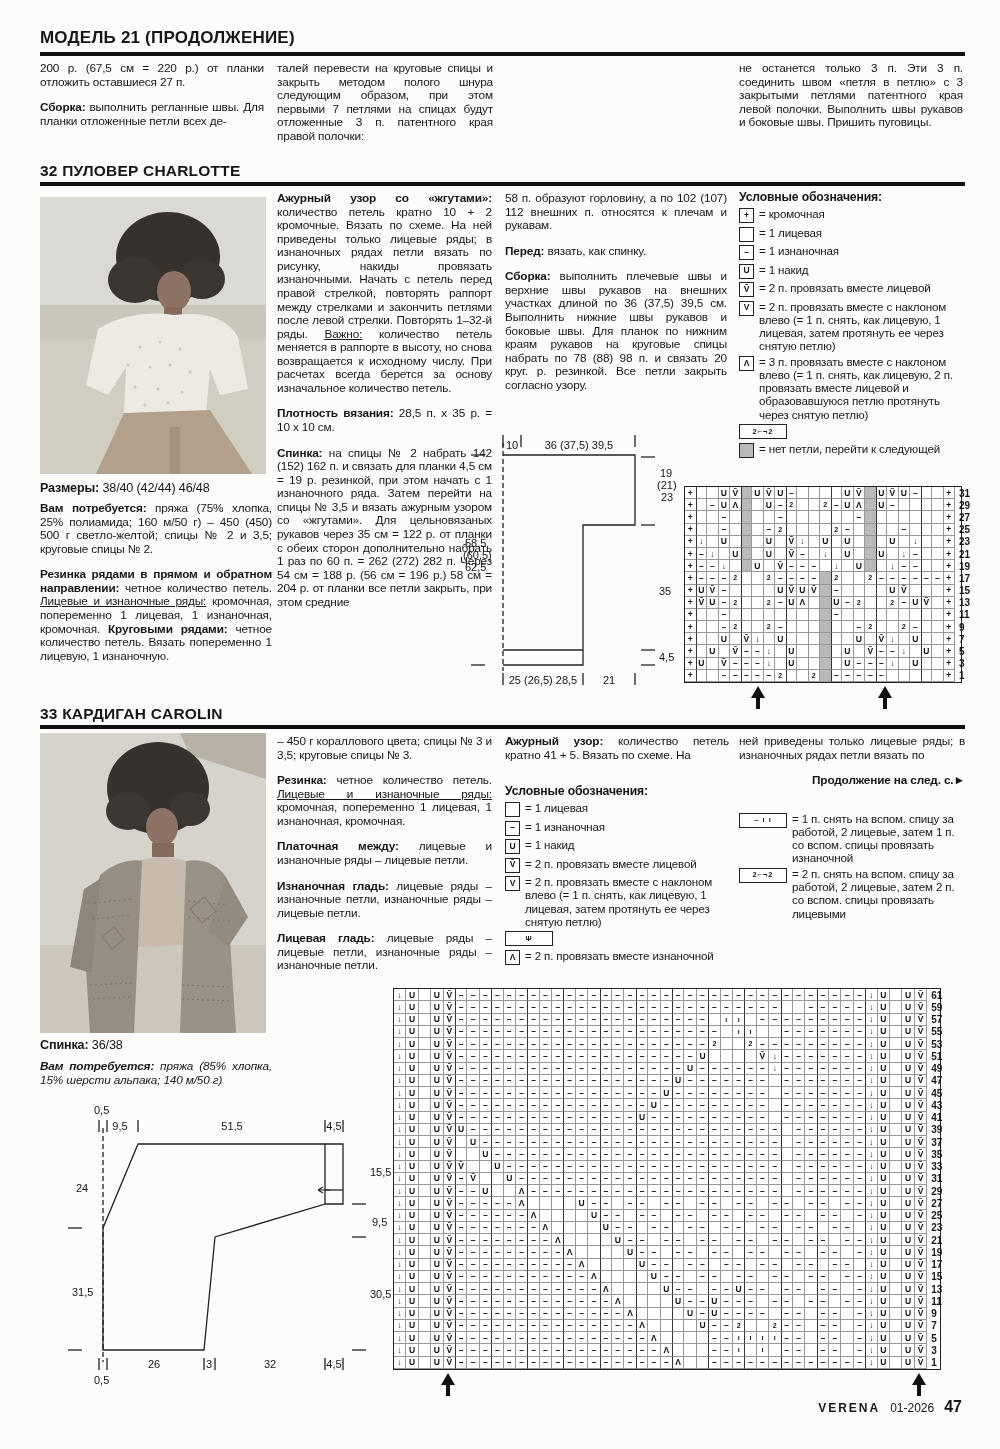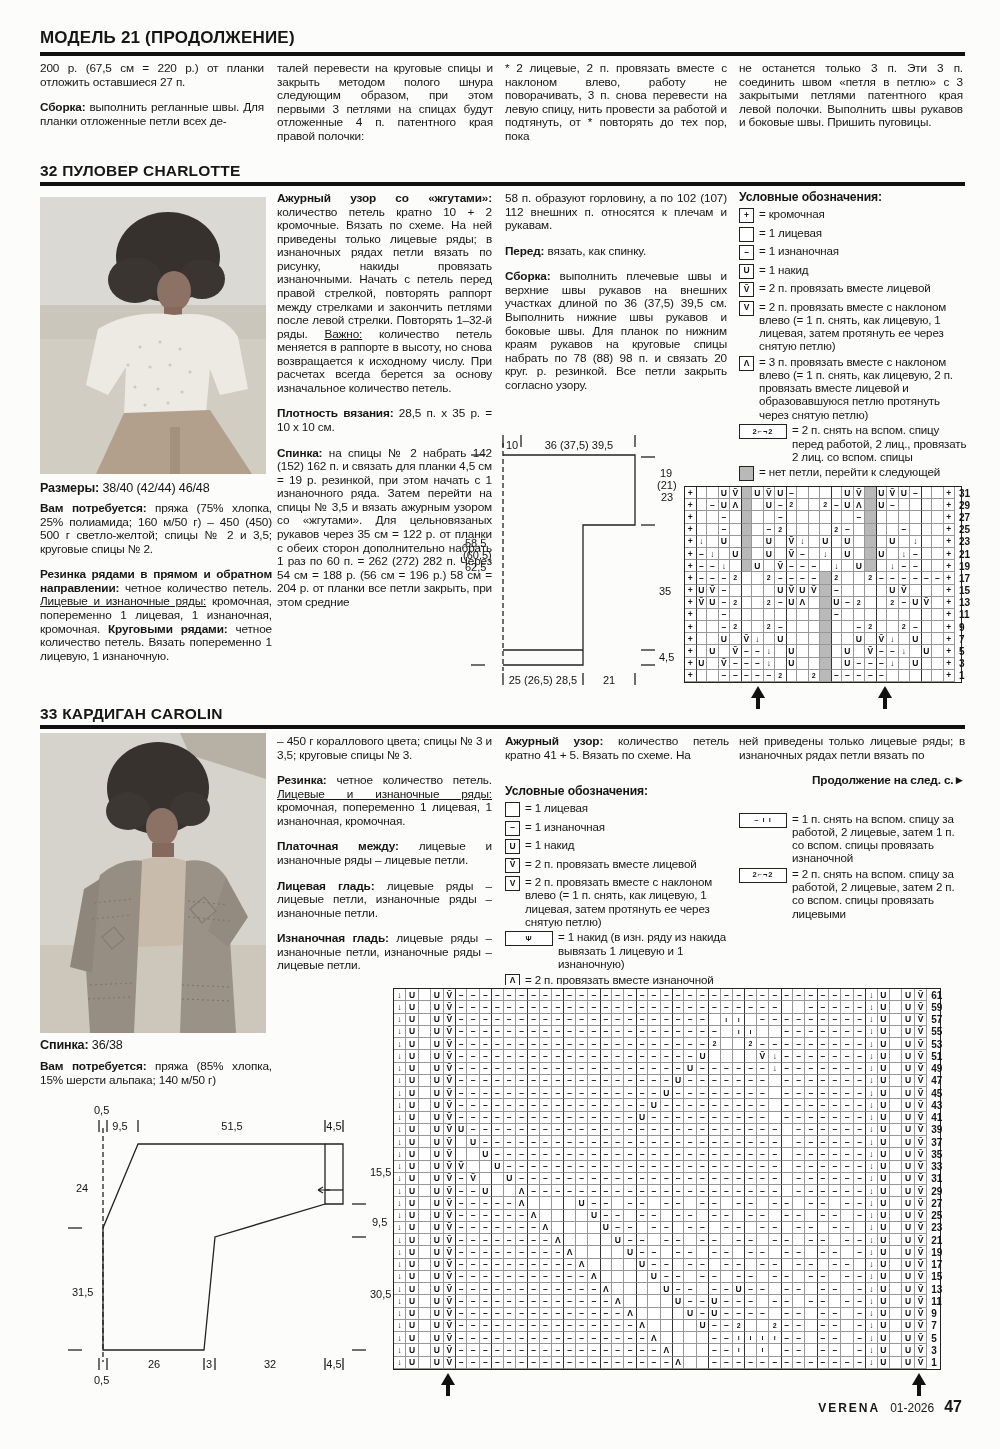--- a/index.html
+++ b/index.html
@@ -42,24 +42,21 @@
 <div class="page">
 
   <div class="h1" style="left:40px;top:28px;">МОДЕЛЬ 21 (ПРОДОЛЖЕНИЕ)</div>
   <div class="rule" style="left:40px;top:52px;width:925px;"></div>
 
   <div class="col" style="left:40px;top:62px;width:224px;height:100px;">
       <p class="para"><span>200 р. (67,5 см = 220 р.) от планки отложить оставшиеся 27 п.</span></p>
       <p class="para"><b>Сборка:</b><span> выполнить регланные швы. Для планки отложенные петли всех де-</span></p>
     </div>
   <div class="col" style="left:277px;top:62px;width:216px;height:100px;">
-      <p class="para"><span>талей перевести на круговые спицы и закрыть методом полого шнура следующим образом, при этом первыми 3 петлями на спицах будут отложенные 4 п. патентного края правой полочки:</span></p>
-    </div>
-  <div class="col" style="left:505px;top:62px;width:222px;height:100px;">
-      <p class="para"><span>* 2 лицевые, 2 п. провязать вместе с наклоном влево, работу не поворачивать, 3 п. снова перевести на левую спицу, нить провести за работой и подтянуть, от * повторять до тех пор, пока</span></p>
+      <p class="para"><span>талей перевести на круговые спицы и закрыть методом полого шнура следующим образом, при этом первыми 7 петлями на спицах будут отложенные 3 п. патентного края правой полочки:</span></p>
     </div>
   <div class="col" style="left:739px;top:62px;width:224px;height:100px;">
       <p class="para"><span>не останется только 3 п. Эти 3 п. соединить швом «петля в петлю» с 3 закрытыми петлями патентного края левой полочки. Выполнить швы рукавов и боковые швы. Пришить пуговицы.</span></p>
     </div>
 
   <div class="h2" style="left:40px;top:162px;">32 ПУЛОВЕР CHARLOTTE</div>
   <div class="rule" style="left:40px;top:182px;width:925px;"></div>
 
   <div class="photo" style="left:40px;top:197px;width:226px;height:277px;">
     <svg viewBox="0 0 226 277" width="226" height="277">
@@ -135,21 +132,20 @@
         <div class="leg">
           <span class="sym">V</span>
           <span class="legtext">= 2 п. провязать вместе с наклоном влево (= 1 п. снять, как лицевую, 1 лицевая, затем протянуть ее через снятую петлю)</span>
         </div>
         <div class="leg">
           <span class="sym">Λ</span>
           <span class="legtext">= 3 п. провязать вместе с наклоном влево (= 1 п. снять, как лицевую, 2 п. провязать вместе лицевой и образовавшуюся петлю протянуть через снятую петлю)</span>
         </div>
         <div class="leg">
           <span class="sym wide">2⌐¬2</span>
-          <span class="legtext">= 2 п. снять на вспом. спицу перед работой, 2 лиц., провязать 2 лиц. со вспом. спицы</span>
         </div>
         <div class="leg">
           <span class="sym gray"></span>
           <span class="legtext">= нет петли, перейти к следующей</span>
         </div>
       </div>
   </div>
 
   <svg style="position:absolute;left:463px;top:425px;" width="235" height="270" viewBox="0 0 235 270">
     <g stroke="#222" stroke-width="1.3" fill="none">
@@ -648,30 +644,30 @@
         <line x1="142" y1="252" x2="192" y2="254"></line>
           <line x1="142" y1="266" x2="192" y2="268"></line>
       </g>
       <path d="M150,176 l14,-12 l12,14 l-14,12 Z" fill="none" stroke="#847c72" stroke-width="1.2"></path>
       <path d="M62,204 l12,-10 l10,12 l-12,10 Z" fill="none" stroke="#847c72" stroke-width="1.2"></path>
     </svg>
   </div>
   <div class="caption col" style="left:40px;top:1038px;width:232px;height:18px;">
       <p class="para"><b>Спинка:</b><span> 36/38</span></p>
     </div>
-  <div class="col" style="left:40px;top:1060px;width:232px;height:40px;">
+  <div class="col" style="left:40px;top:1060px;width:232px;height:40px;font-style:italic;">
       <p class="para"><b>Вам потребуется:</b><span> пряжа (85% хлопка, 15% шерсти альпака; 140 м/50 г)</span></p>
     </div>
 
   <div class="col" style="left:277px;top:735px;width:215px;height:300px;">
       <p class="para"><span>– 450 г кораллового цвета; спицы № 3 и 3,5; круговые спицы № 3.</span></p>
       <p class="para"><b>Резинка:</b><span> четное количество петель. </span><span class="u">Лицевые и изнаночные ряды:</span><span> кромочная, попеременно 1 лицевая, 1 изнаночная, кромочная.</span></p>
       <p class="para"><b>Платочная между:</b><span> лицевые и изнаночные ряды – лицевые петли.</span></p>
+      <p class="para"><b>Изнаночная гладь:</b><span> лицевые ряды – изнаночные петли, изнаночные ряды – лицевые петли.</span></p>
       <p class="para"><b>Лицевая гладь:</b><span> лицевые ряды – лицевые петли, изнаночные ряды – изнаночные петли.</span></p>
-      <p class="para"><b>Изнаночная гладь:</b><span> лицевые ряды – изнаночные петли, изнаночные ряды – лицевые петли.</span></p>
     </div>
 
   <div class="col" style="left:505px;top:735px;width:224px;height:250px;text-align:justify;">
     <div>
         <p class="para"><b>Ажурный узор:</b><span> количество петель кратно 41 + 5. Вязать по схеме. На</span></p>
       </div>
     <div style="margin-top:22px;text-align:left;">
       <div class="leghead">Условные обозначения:</div>
       <div>
           <div class="leg">
@@ -689,21 +685,20 @@
           <div class="leg">
             <span class="sym">Ṽ</span>
             <span class="legtext">= 2 п. провязать вместе лицевой</span>
           </div>
           <div class="leg">
             <span class="sym">V</span>
             <span class="legtext">= 2 п. провязать вместе с наклоном влево (= 1 п. снять, как лицевую, 1 лицевая, затем протянуть ее через снятую петлю)</span>
           </div>
           <div class="leg">
             <span class="sym wide">Ψ</span>
-            <span class="legtext">= 1 накид (в изн. ряду из накида вывязать 1 лицевую и 1 изнаночную)</span>
           </div>
           <div class="leg">
             <span class="sym">Λ</span>
             <span class="legtext">= 2 п. провязать вместе изнаночной</span>
           </div>
         </div>
     </div>
   </div>
 
   <div class="col" style="left:739px;top:735px;width:226px;height:250px;">

